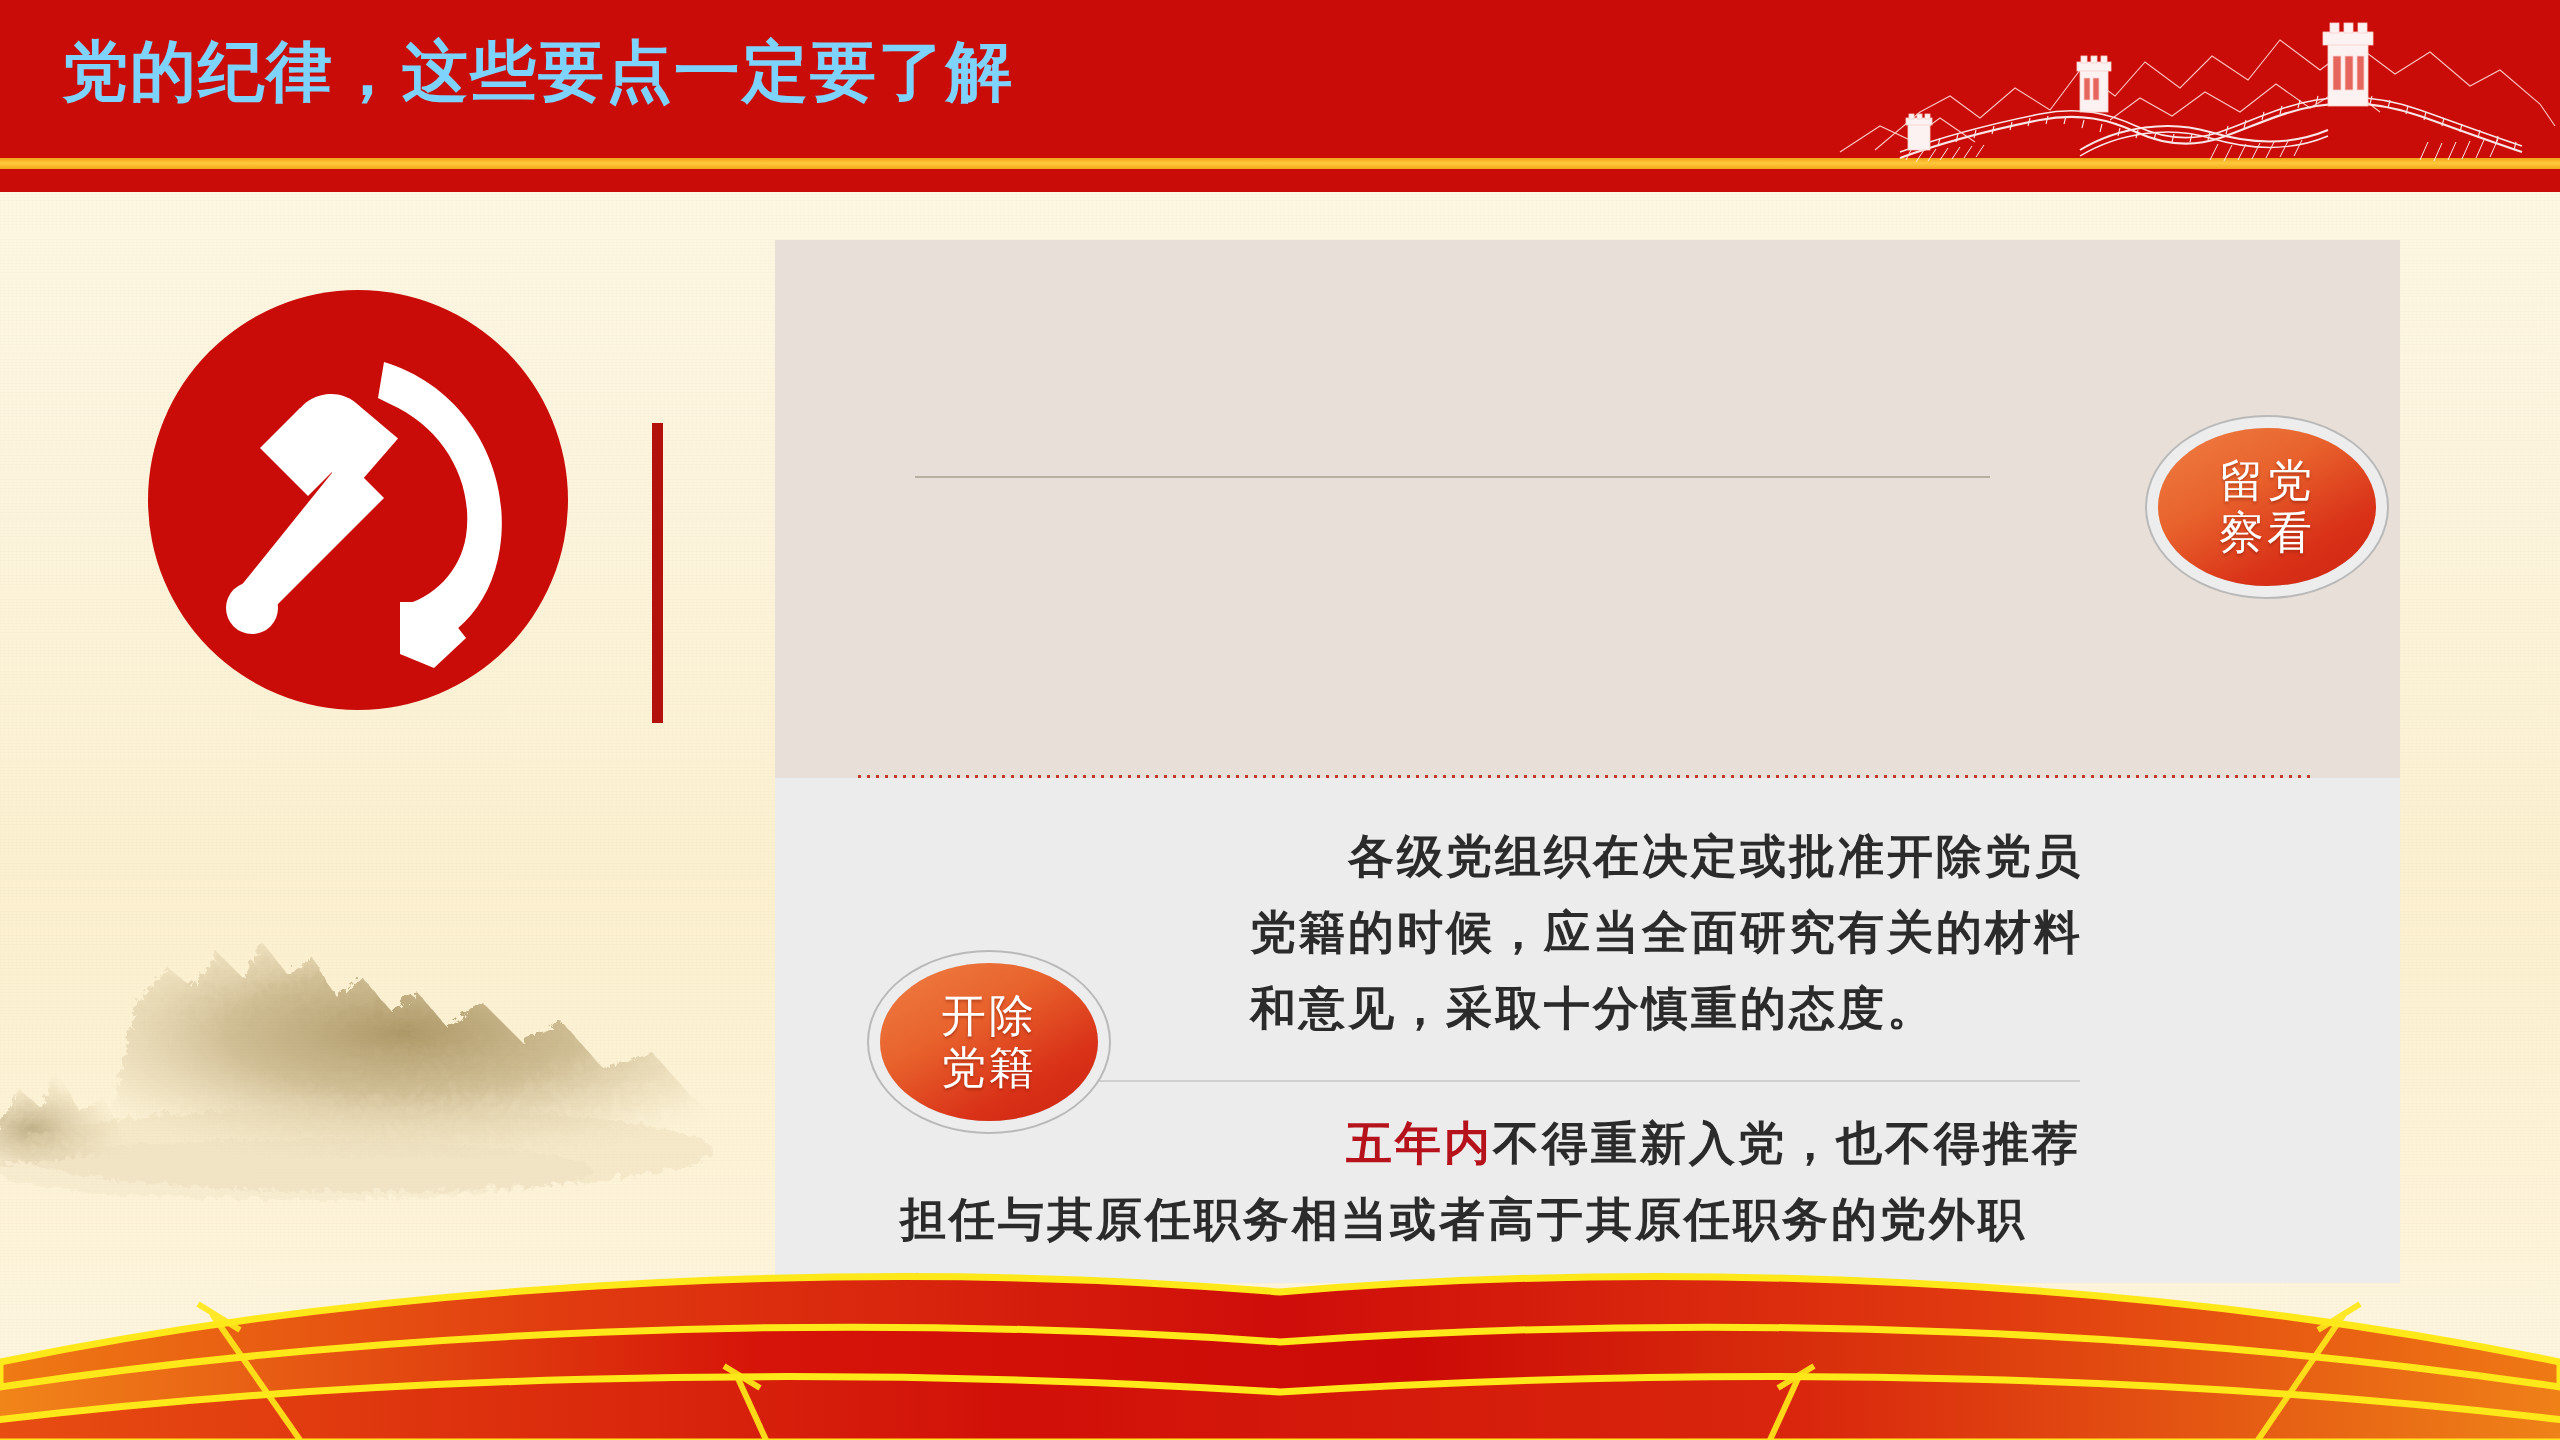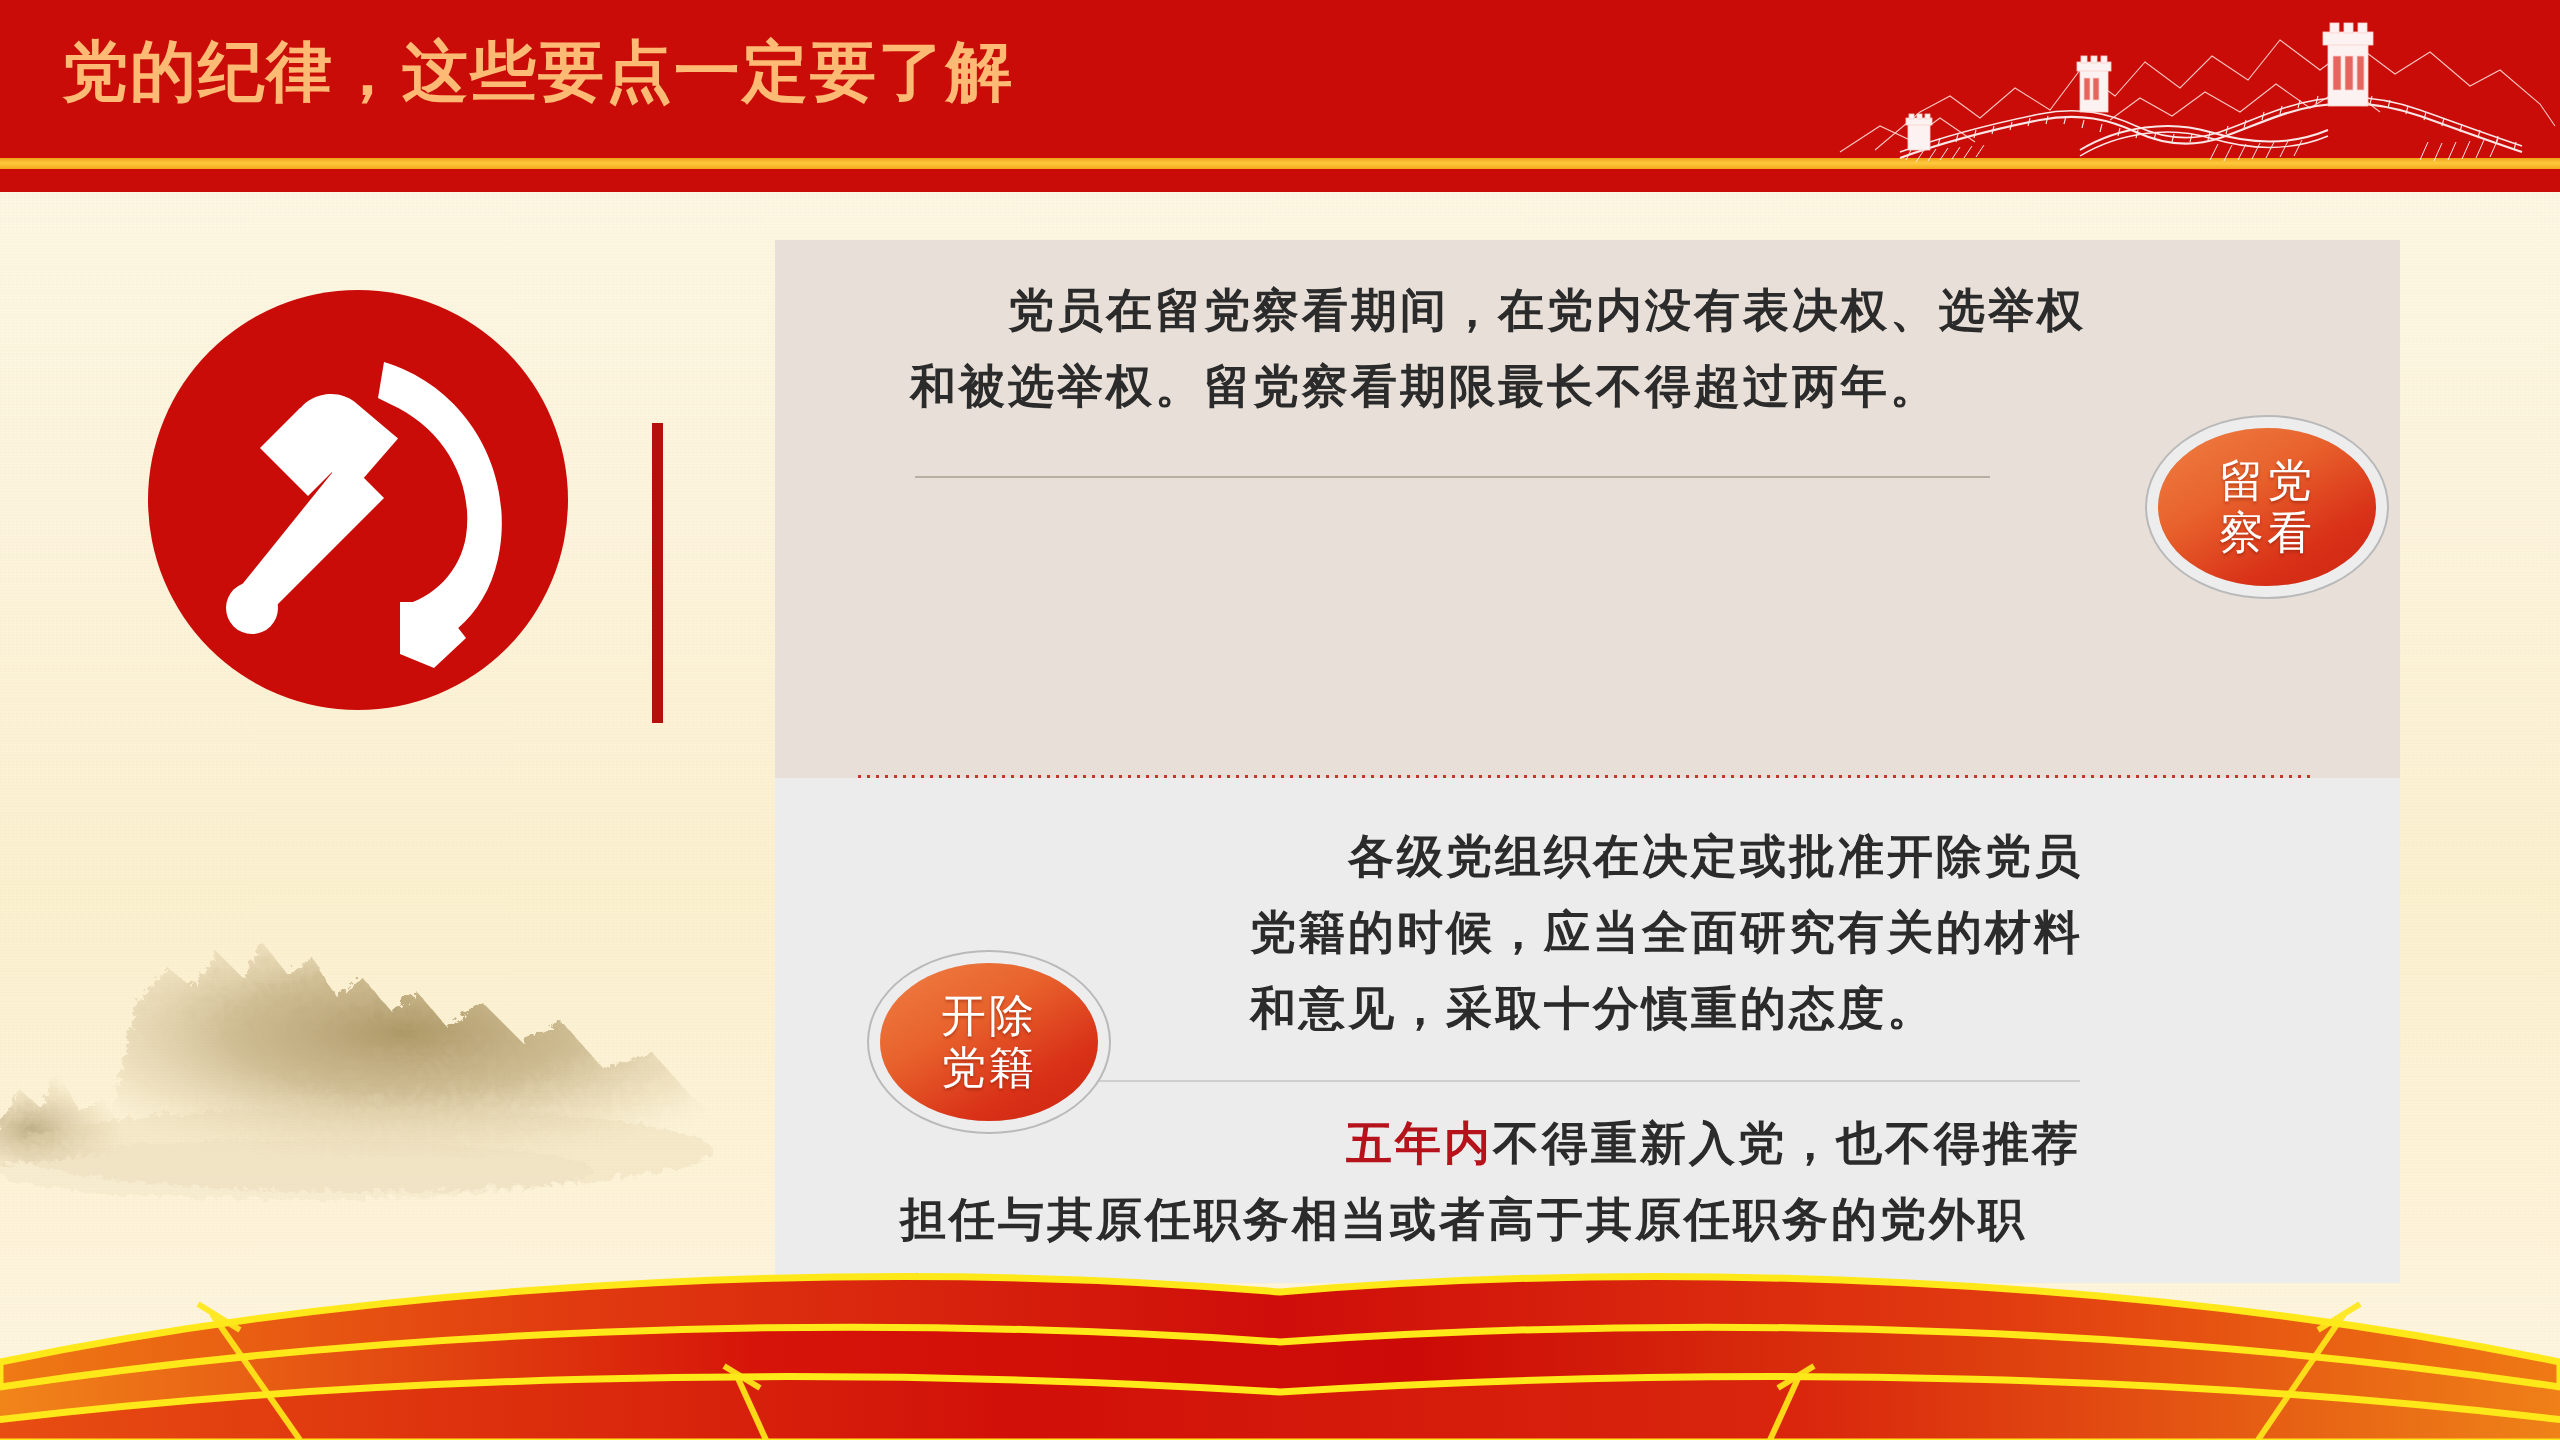--- a/index.html
+++ b/index.html
@@ -56,21 +56,21 @@
     top: 158px;
     height: 11px;
     background: linear-gradient(to bottom, #f0a11a 0%, #ffc93c 45%, #f3a81c 100%);
   }
   .header-title {
     position: absolute;
     left: 62px;
     top: 26px;
     font-size: 66px;
     font-weight: bold;
-    color: #fdba74;
+    color: #7dd3fc;
     letter-spacing: 2px;
     line-height: 90px;
     white-space: nowrap;
   }
   .great-wall {
     position: absolute;
     right: 0;
     top: 0;
     width: 780px;
     height: 165px;
@@ -288,23 +288,20 @@
           <circle cx="104" cy="318" r="26"></circle>
         </g>
       </svg>
     </div>
   </div>
 
   <div class="v-rule" style="height:300px; top:423px;"></div>
 
   <div class="panel-top"></div>
 
-  <div class="block-1 para">
-    <span>　　党员在留党察看期间，在党内没有表决权、选举权和被选举权。留党察看期限最长不得超过两年。</span>
-  </div>
 
   <div class="hrule-1"></div>
 
 
   <div class="badge badge-liudang">
     <div class="badge-inner">
       <span>留党</span><br>
       <span>察看</span>
     </div>
   </div>

